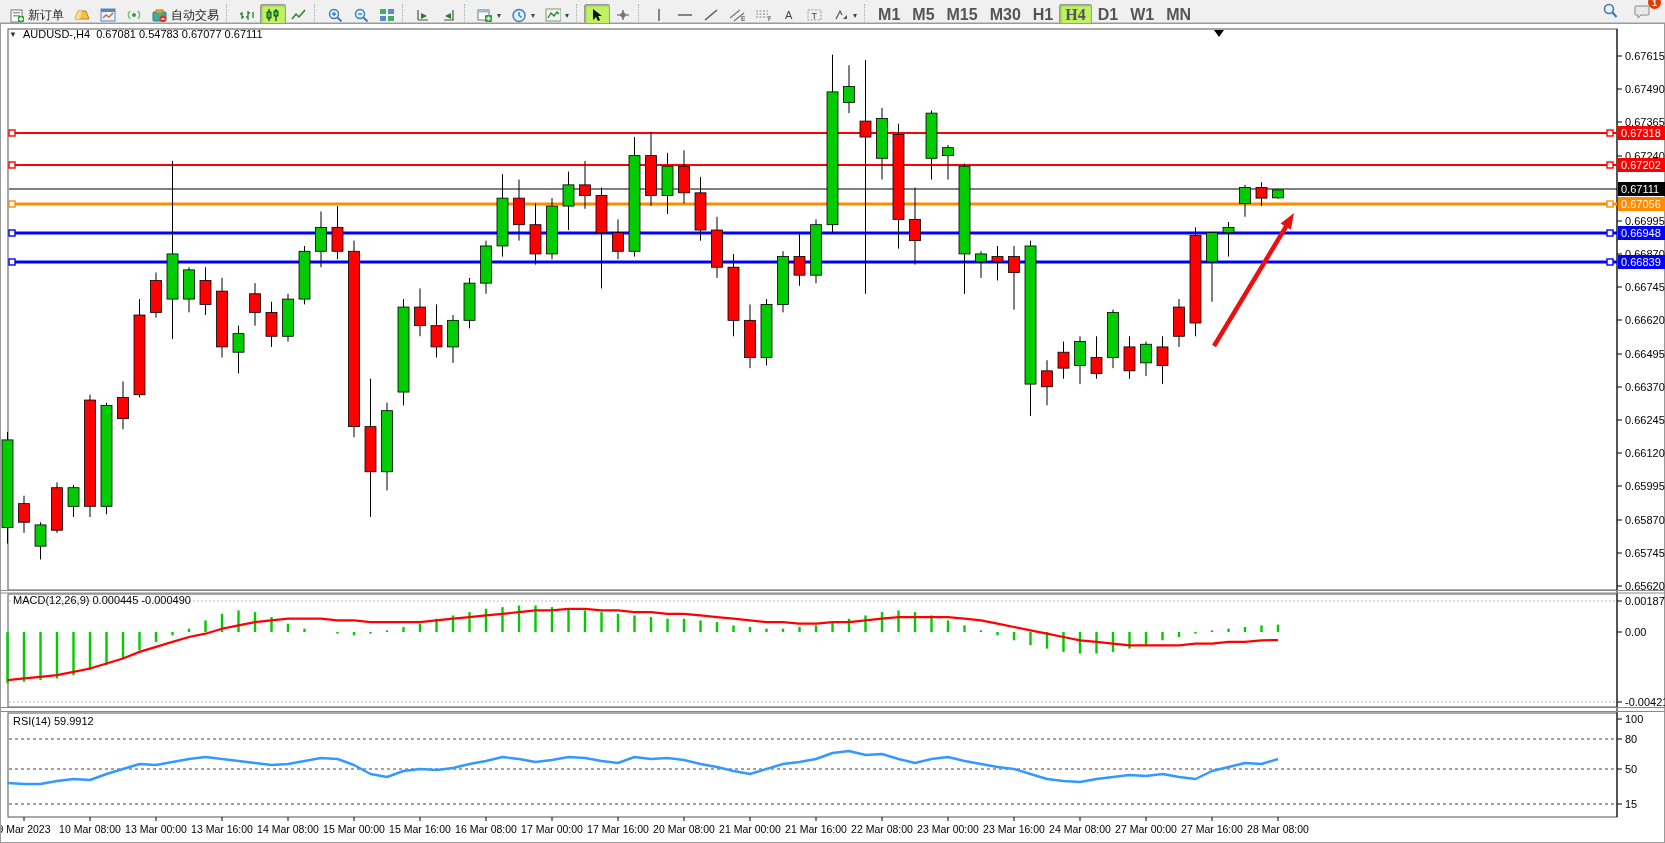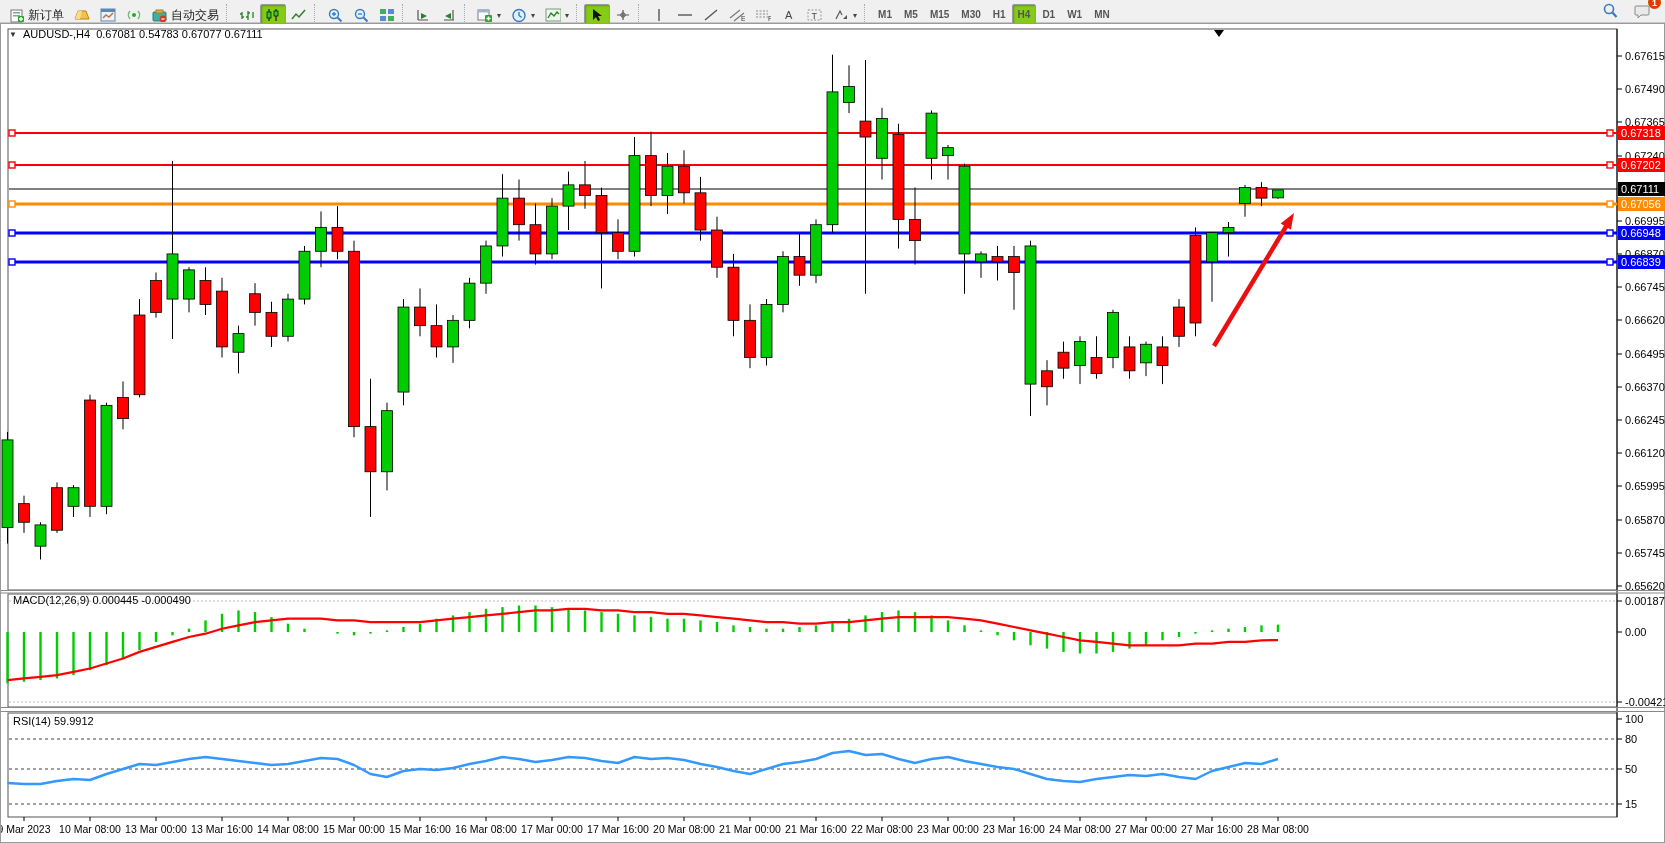--- a/index.html
+++ b/index.html
@@ -2,24 +2,24 @@
 <html><head>
 <meta charset="utf-8">
 <style>
   html,body{margin:0;padding:0;background:#e8e8e8;font-family:"Liberation Sans",sans-serif;}
   #app{position:relative;width:1665px;height:843px;background:#fff;overflow:hidden;}
   
   #toolbar{position:absolute;left:0;top:0;width:1665px;height:23px;background:#f0f0f0;
     border-bottom:1px solid #c8c8c8;display:flex;padding:4px 4px;box-sizing:border-box;}
   .tb-btn{display:flex;align-items:center;gap:3px;height:20px;padding:0 4px;border:1px solid transparent;
     border-radius:2px;cursor:default;font-size:12px;color:#222;white-space:nowrap;}
-  .tb-btn.active{background:#84cc16;border-color:#9a9a9a;box-shadow:inset 1px 1px 2px rgba(0,0,0,.25);}
+  .tb-btn.active{background:#bef264;border-color:#9a9a9a;box-shadow:inset 1px 1px 2px rgba(0,0,0,.25);font-family:Liberation Serif, serif;}
   .tb-sep{width:5px;height:18px;margin:0 2px;border-left:1px dotted #aaa;}
   .tb-ico{width:16px;height:16px;display:inline-flex;align-items:center;justify-content:center;font-size:12px;line-height:16px;}
-  .tf-btn{font-size:10px;font-weight:bold;color:#555;padding:2px 5px;height:16px;line-height:12px;}
+  .tf-btn{font-size:16px;font-weight:bold;color:#555;padding:2px 5px;height:16px;line-height:12px;}
   .tb-caret{font-size:8px;color:#444;margin-left:1px;}
   #tb-right{margin-left:auto;display:flex;align-items:center;gap:6px;padding-right:6px;}
   .badge{position:absolute;top:-5px;right:-7px;background:#e03c00;color:#fff;border-radius:50%;
     width:13px;height:13px;font-size:9px;font-weight:bold;display:flex;align-items:center;justify-content:center;}
   
   #chartwin{position:absolute;left:0;top:23px;width:1665px;height:820px;background:#fff;
     border:1px solid #9a9a9a;box-sizing:border-box;}
   #chart-title{position:absolute;left:8px;top:4px;font-size:11px;color:#000;display:flex;gap:6px;align-items:center;z-index:5;}
   #chart-title .tri{font-size:8px;color:#333;}
   svg text{font-family:"Liberation Sans",sans-serif;}

